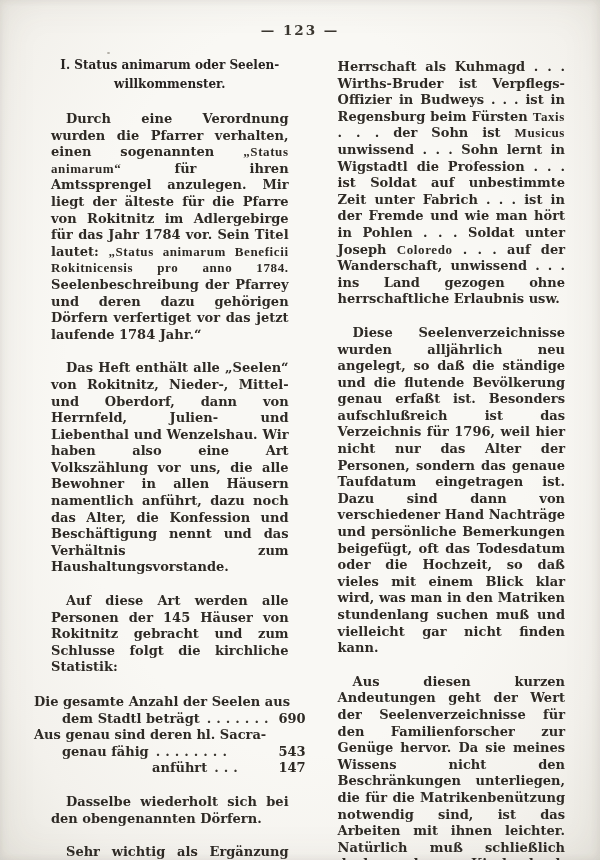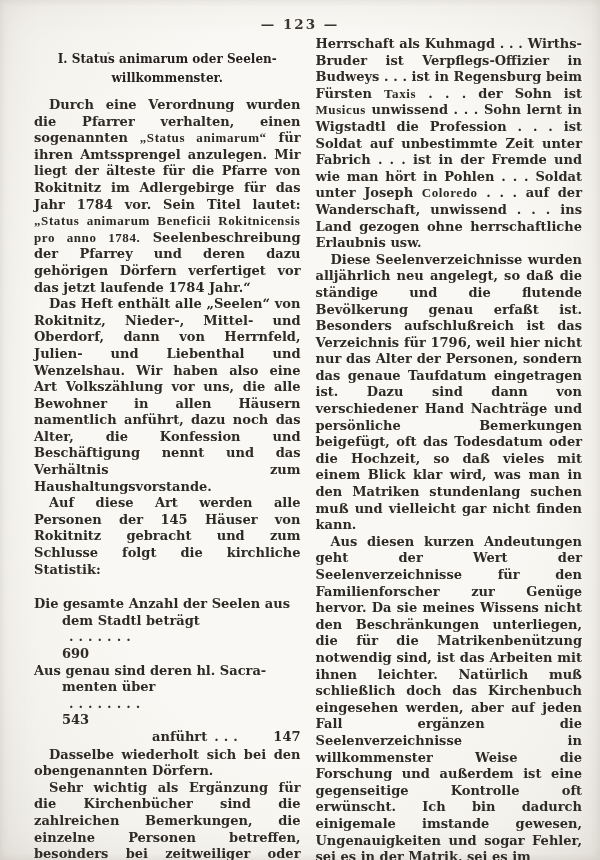--- a/index.html
+++ b/index.html
@@ -7,21 +7,21 @@
     position:relative;
     width:600px;height:860px;
     margin:0 auto;
     background:radial-gradient(ellipse at 50% 45%, #f9f8f4 55%, #f3f1ec 82%, #e9e7e0 100%);
     box-shadow:inset 0 0 40px rgba(90,80,60,0.08), inset -3px 0 8px rgba(80,70,55,0.06), inset 3px 0 8px rgba(80,70,55,0.05);
     overflow:hidden;
     color:#2e2a25;
     font-family:"DejaVu Serif", serif;
   }
   .page-header{
-    margin-top:16px;
+    margin-top:22px;
     text-align:center;
     font-size:13.5px;
     font-weight:700;
     letter-spacing:2px;
     color:#3a362f;
   }
   .columns{
     display:flex;
     gap:15px;
     padding:4px 18px 0 34px;
@@ -36,38 +36,38 @@
   .heading{
     margin:14px 2px 9px 2px;
     text-align:center;
     font-size:12px;
     line-height:19px;
     font-weight:700;
     color:#262220;
   }
   .heading .hl{display:block;}
   .para{
-    margin:0;
+    margin:17px;
     text-align:justify;
     hyphens:auto;
     -webkit-hyphens:auto;
     overflow-wrap:break-word;
   }
   .para.indent{text-indent:15px;}
   .fraktur{font-family:"DejaVu Serif", serif; font-weight:700;}
   .antiqua{font-family:"Liberation Serif", serif; font-weight:700; letter-spacing:0.6px;}
   .stats{margin:18px 0 1px 0;}
   .stat-line{
     display:flex;
     align-items:baseline;
     font-weight:700;
     line-height:16.6px;
     white-space:nowrap;
   }
-  .stat-line.ind1{padding-left:28px;flex-direction:column;}
+  .stat-line.ind1{padding-left:28px;}
   .stat-line.ind2{padding-left:118px;}
   .stat-dots{
     flex:1 1 auto;
     overflow:hidden;
     padding:0 5px 0 7px;
     letter-spacing:5px;
     color:#3a362f;
   }
   .stat-val{
     flex:0 0 auto;
@@ -105,21 +105,21 @@
           </div>
           <div class="stat-line fraktur ind1">
             <span class="stat-text">dem Stadtl beträgt</span>
             <span class="stat-dots">.......</span>
             <span class="stat-val">690</span>
           </div>
           <div class="stat-line fraktur">
             <span class="stat-text">Aus genau sind deren hl. Sacra-</span>
           </div>
           <div class="stat-line fraktur ind1">
-            <span class="stat-text">menten über</span>
+            <span class="stat-text">genau fähig</span>
             <span class="stat-dots">........</span>
             <span class="stat-val">543</span>
           </div>
           <div class="stat-line fraktur ind2">
             <span class="stat-text">anführt</span>
             <span class="stat-dots">...</span>
             <span class="stat-val">147</span>
           </div>
         </div>
       <div>

